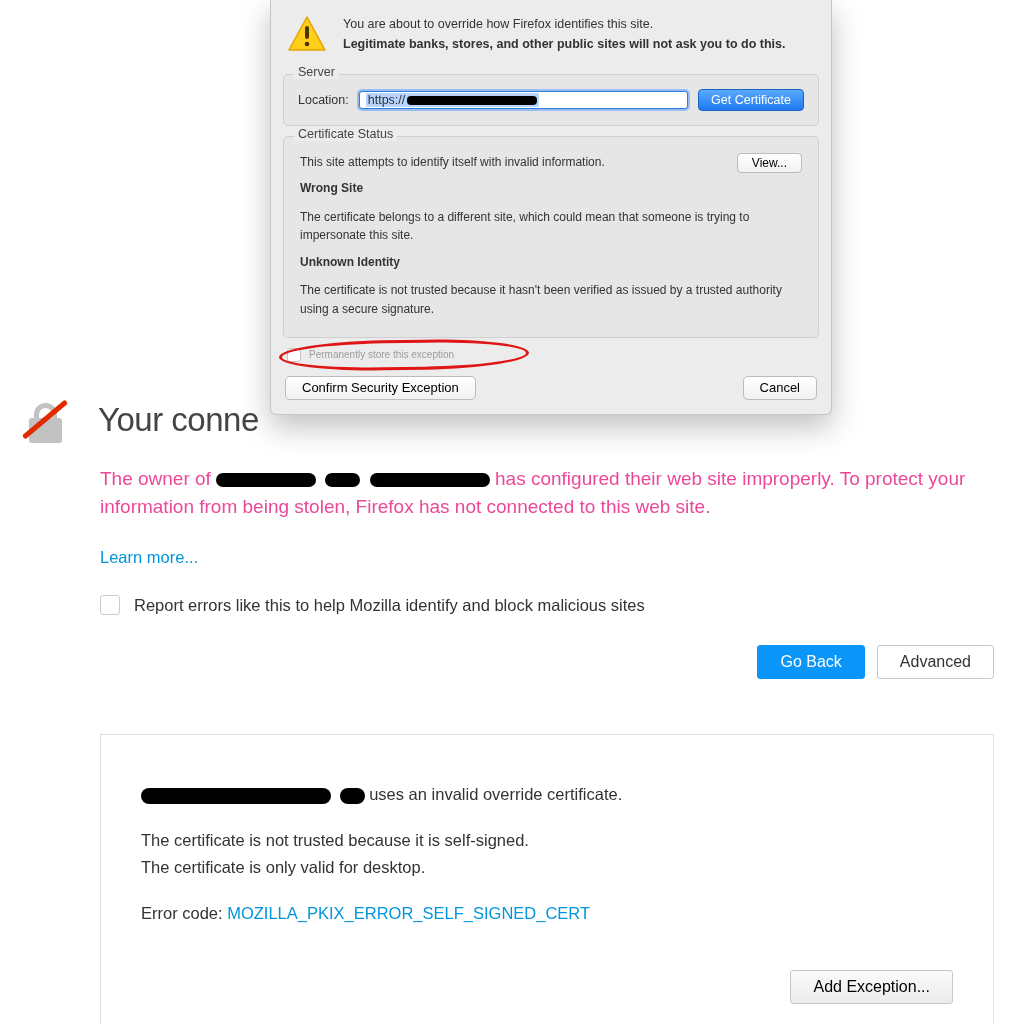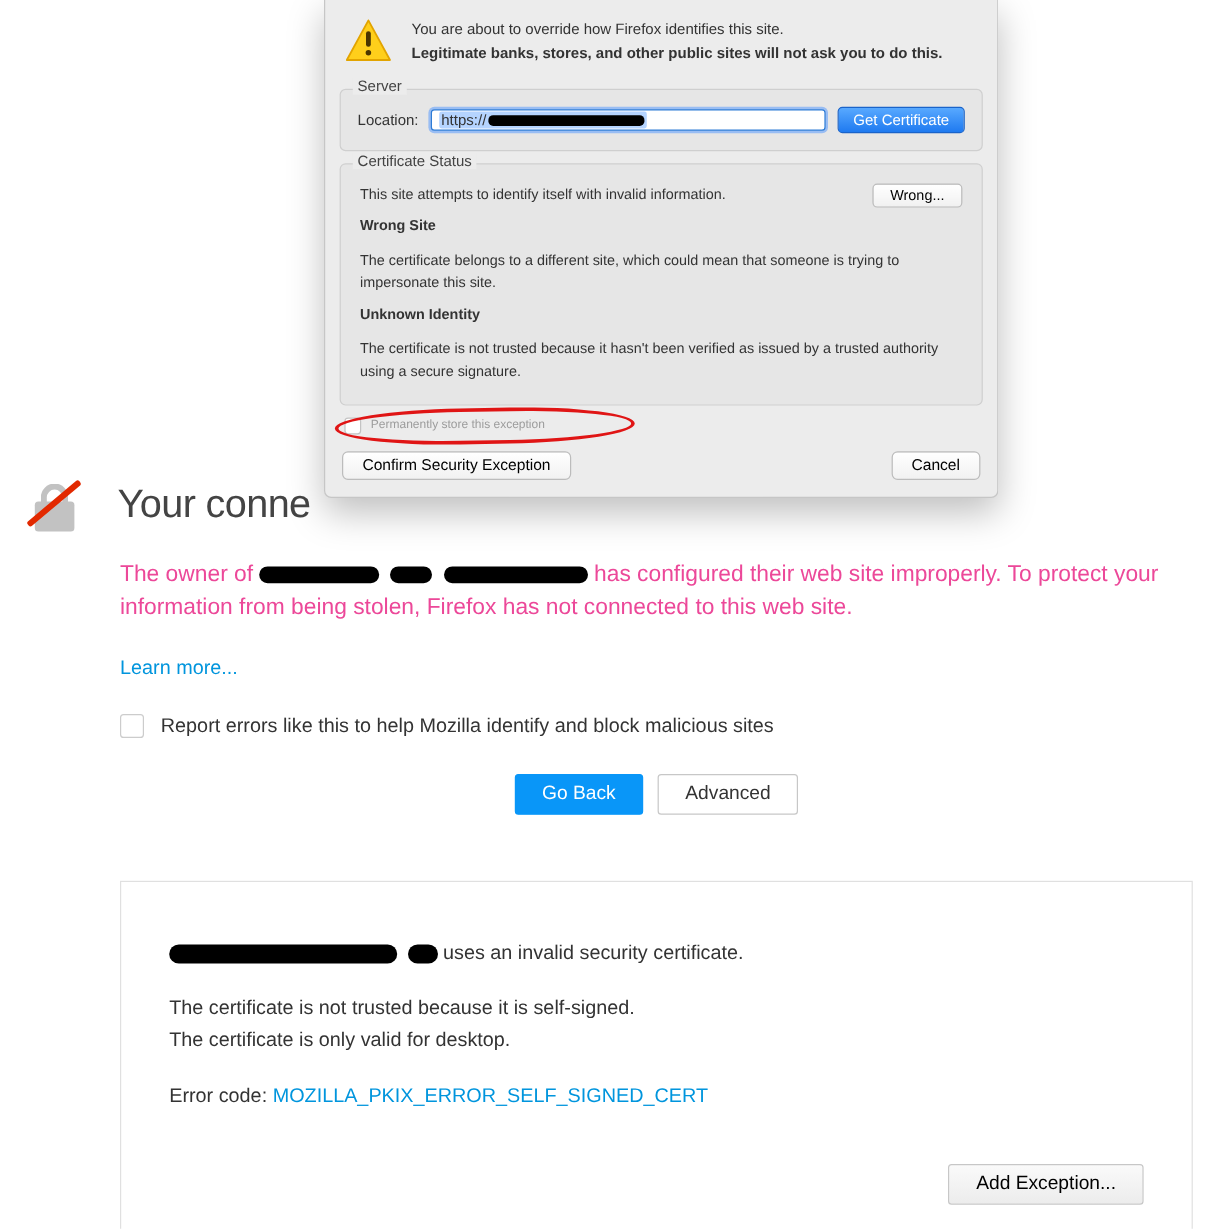--- a/index.html
+++ b/index.html
@@ -45,21 +45,21 @@
   .bg-para { font-size: 19px; line-height: 1.45; color: #ec4899; }
   .redact {
     display: inline-block; height: 14px; background: #000; vertical-align: middle;
     border-radius: 7px;
   }
   .learn { display: inline-block; margin-top: 28px; color: #0095dd; font-size: 16.5px; cursor: pointer; }
   .report-row { display: flex; align-items: center; gap: 14px; margin-top: 28px; font-size: 16.5px; }
   .chk-lg {
     width: 20px; height: 20px; border: 1px solid #ccc; border-radius: 3px; background: #fff;
   }
-  .btn-row { display: flex; justify-content: center; gap: 12px; margin-top: 30px; }
+  .btn-row { display: flex; justify-content: flex-end; gap: 12px; margin-top: 30px; }
   .btn-lg {
     height: 34px; padding: 0 22px; border: 1px solid #c7c7c7; border-radius: 3px;
     background: #fff; font-size: 16px; color: #333; cursor: pointer;
   }
   .btn-lg.primary {
     background: #0996f8; border-color: #0996f8; color: #fff; font-weight: 500;
   }
   .detail-box {
     margin-top: 55px; border: 1px solid #e0e0e0; padding: 48px 40px 26px 40px;
     font-size: 16.5px; line-height: 1.45; position: relative;
@@ -180,21 +180,21 @@
 
       <div class="btn-row">
         <button class="btn-lg primary">Go Back</button>
         <button class="btn-lg">Advanced</button>
       </div>
 
       <div class="detail-box">
         <p>
           <span class="redact2" style="width:190px"></span>
           <span class="redact2" style="width:25px;margin-left:4px"></span>
-          <span> uses an invalid security certificate.</span>
+          <span> uses an invalid override certificate.</span>
         </p>
         <p class="spaced">The certificate is not trusted because it is self-signed.</p>
         <p>The certificate is only valid for desktop.</p>
         <p class="spaced">
           <span>Error code: </span>
           <span class="err-link">MOZILLA_PKIX_ERROR_SELF_SIGNED_CERT</span>
         </p>
         <div class="add-ex-row">
           <button class="btn-add-ex">Add Exception...</button>
         </div>
@@ -227,21 +227,21 @@
         </div>
         <button class="btn-blue">Get Certificate</button>
       </div>
     </div>
 
     <div class="fieldset">
       <div class="legend">Certificate Status</div>
       <div class="status-body">
         <div class="status-top">
           <span>This site attempts to identify itself with invalid information.</span>
-          <button class="btn-sm">Wrong...</button>
+          <button class="btn-sm">View...</button>
         </div>
         <p class="b">Wrong Site</p>
         <p class="sect">The certificate belongs to a different site, which could mean that someone is trying to impersonate this site.</p>
         <p class="b" style="margin-top:8px">Unknown Identity</p>
         <p class="sect">The certificate is not trusted because it hasn't been verified as issued by a trusted authority using a secure signature.</p>
       </div>
     </div>
 
     <div class="perm-row">
       <div class="red-ring"></div>

